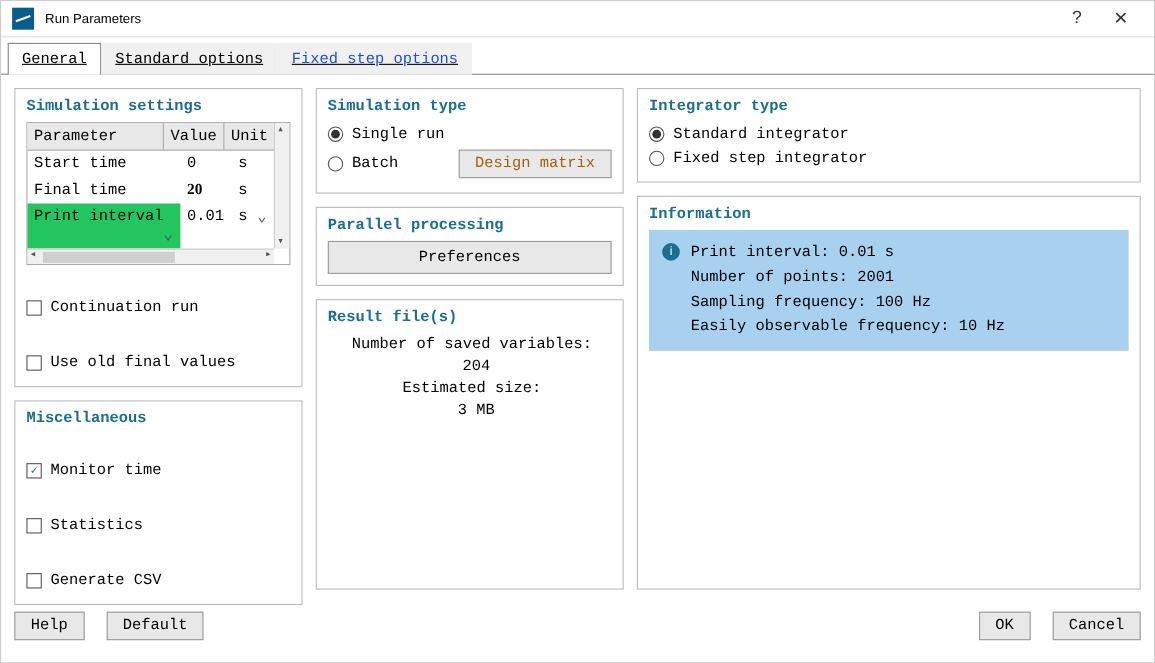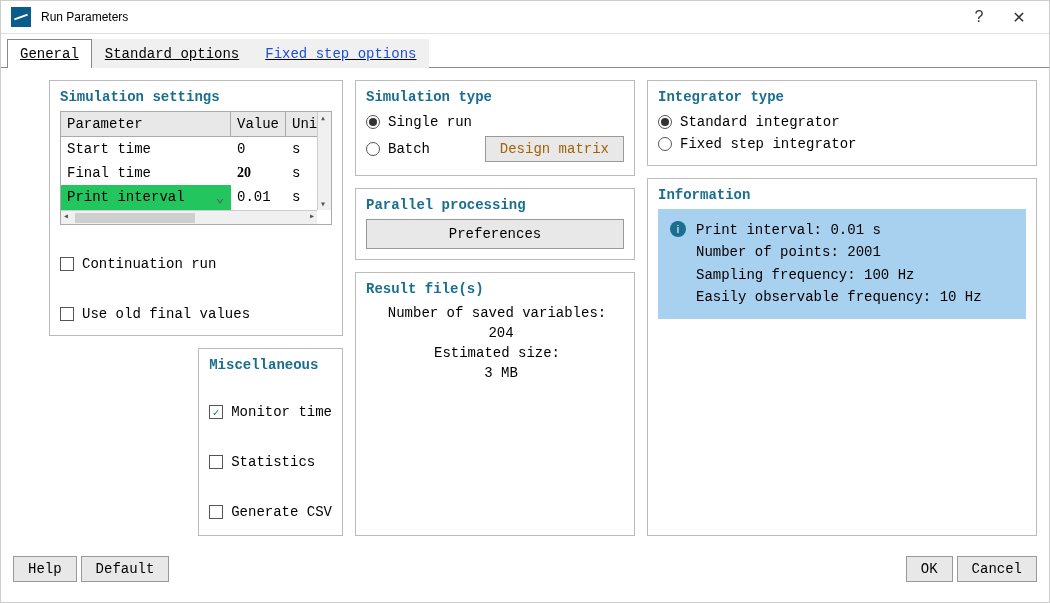--- a/index.html
+++ b/index.html
@@ -57,21 +57,21 @@
     background: #fff;
   }
   .tab.disabled { color: #1d4ed8; }
   .content {
     display: flex;
     gap: 12px;
     padding: 12px;
     height: 480px;
   }
   .col { display: flex; flex-direction: column; gap: 12px; }
-  .c1 { width: 330px; align-items: flex-end; }
+  .c1 { width: 262px; }
   .c2 { width: 280px; }
   .c3 { flex: 1; }
   .group {
     border: 1px solid #bbb;
     padding: 8px 10px 10px 10px;
   }
   .group.fill { flex: 1; }
   .group-title {
     color: #1a6e8e;
     font-weight: bold;
@@ -130,21 +130,21 @@
     background:#a8d0ef; padding:10px 12px; display:flex; gap:10px;
   }
   .info-icon {
     width:16px; height:16px; border-radius:50%; background:#1a6e8e; color:#fff;
     text-align:center; line-height:16px; font-size:11px; font-family:Arial,sans-serif;
     flex-shrink:0; margin-top:2px;
   }
   .info-text div { line-height: 1.6; }
   .kv-line { padding: 2px 0 2px 4px; text-align: center; }
   .footer {
-    display:flex; gap:4px; padding: 8px 12px; align-items:center;
+    display:flex; gap:20px; padding: 8px 12px; align-items:center;
   }
   .footer .spacer { flex:1; }
 </style>
 </head>
 <body>
 
 <div class="titlebar">
   <div class="app-icon"></div>
   <div class="title">Run Parameters</div>
   <div class="spacer"></div>
@@ -156,21 +156,21 @@
   <div class="tab active">General</div>
   <div class="tab">Standard options</div>
   <div class="tab disabled">Fixed step options</div>
 </div>
 
 <div class="content">
 
   <div class="col c1">
     <div class="group">
       <div class="group-title">Simulation settings</div>
-      <div class="param-table" style="padding-bottom:14px; ">
+      <div class="param-table" style="padding-bottom:14px; padding-right:14px;">
         <div class="param-head">
           <div class="pc-name">Parameter</div>
           <div class="pc-val">Value</div>
           <div class="pc-unit">Unit</div>
         </div>
         <div class="param-body">
           <div class="param-row">
             <div class="pc-name">Start time</div>
             <div class="pc-val">0</div>
             <div class="pc-unit">s</div>

